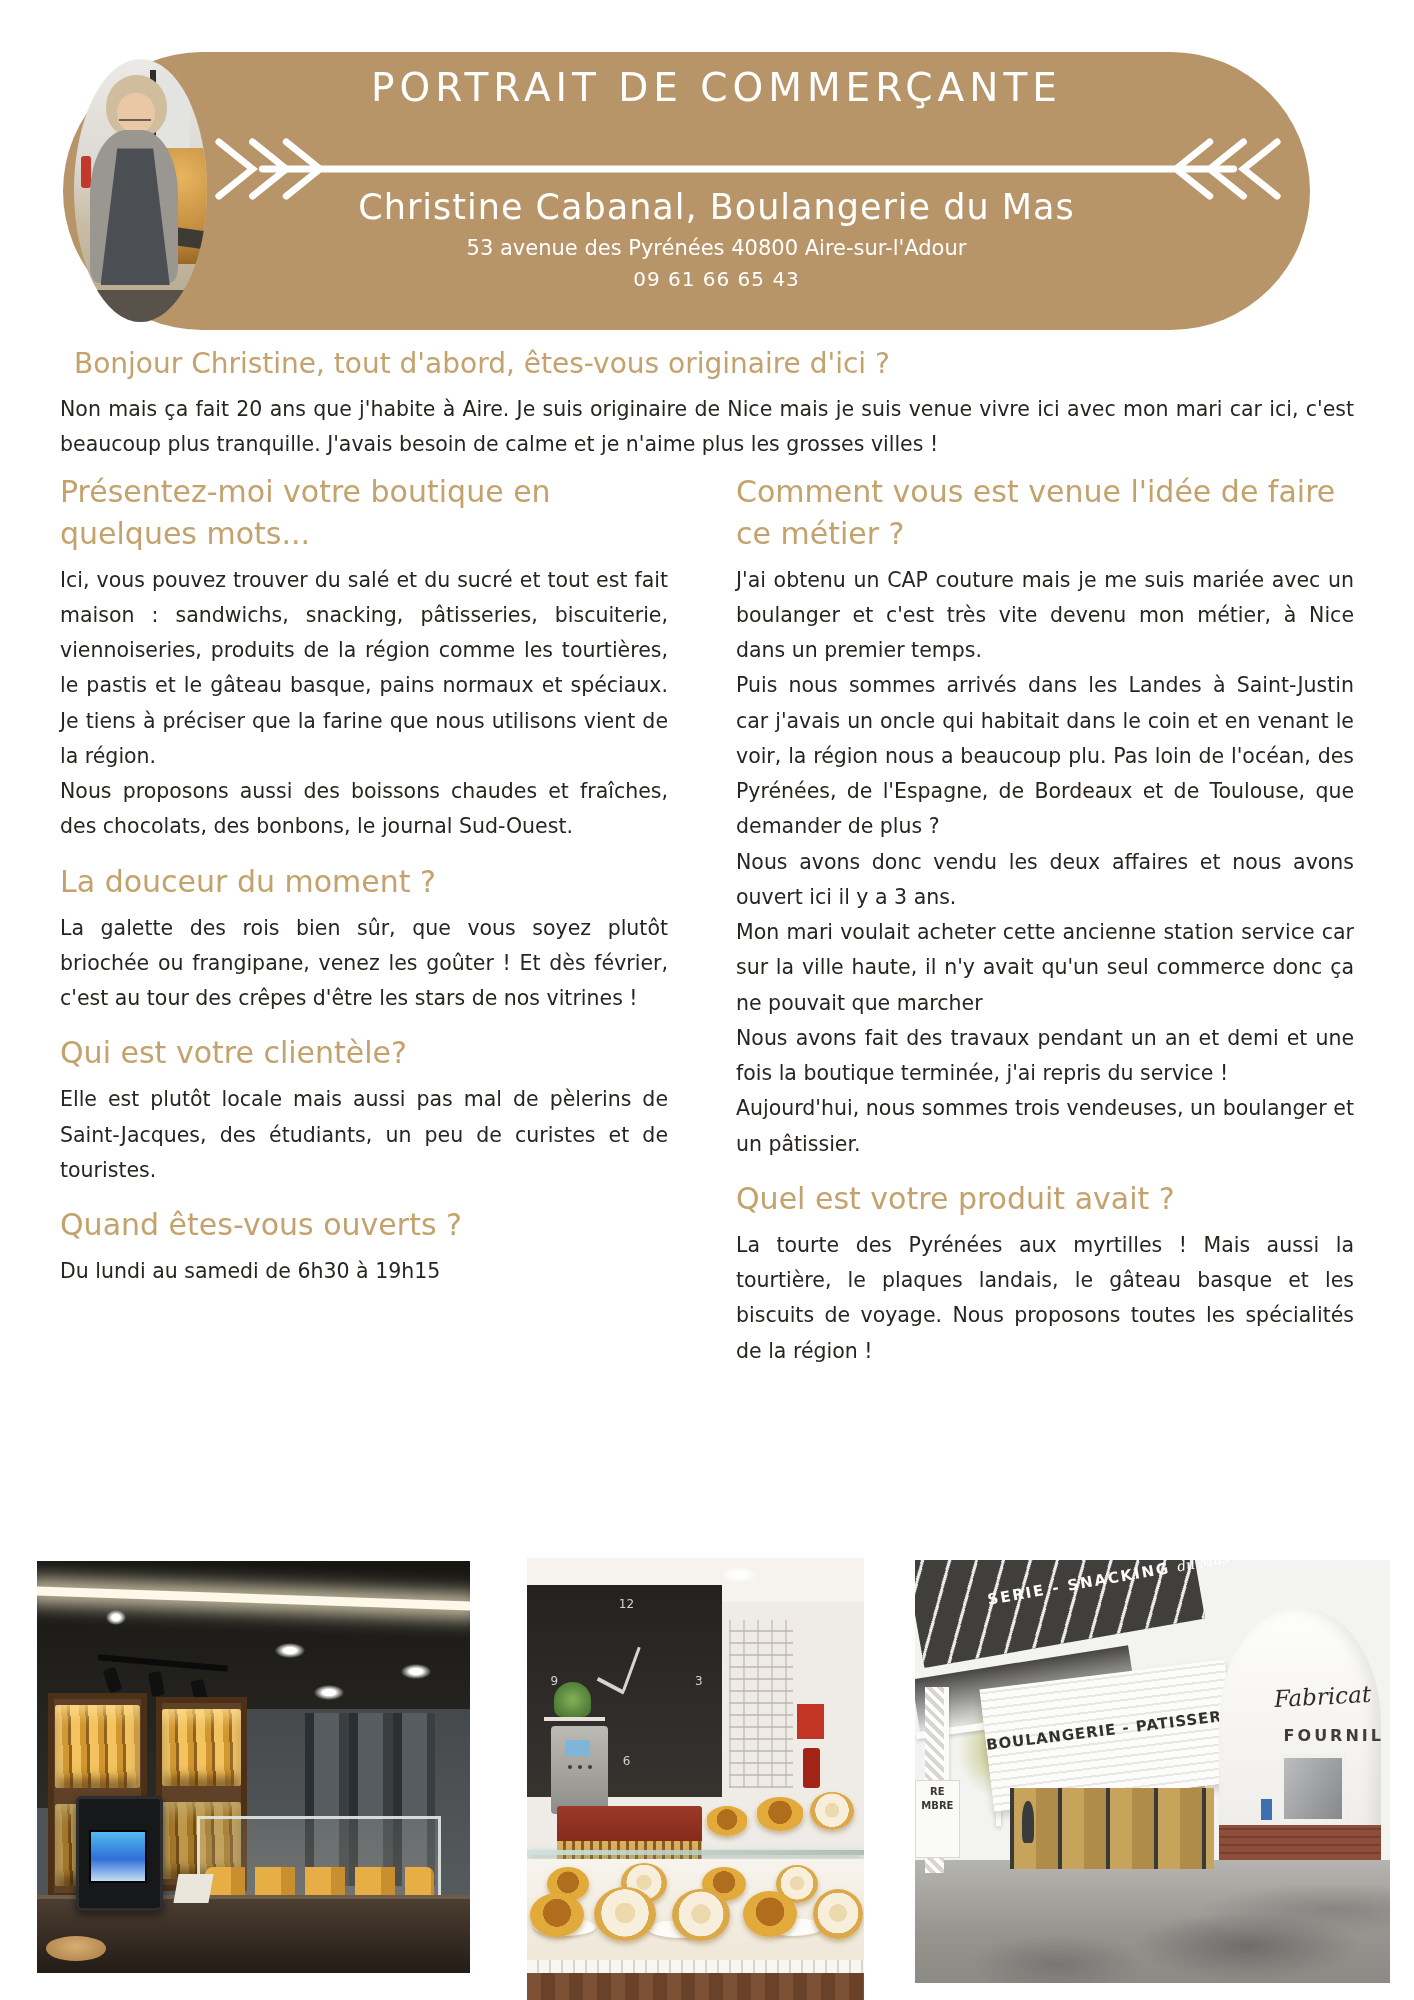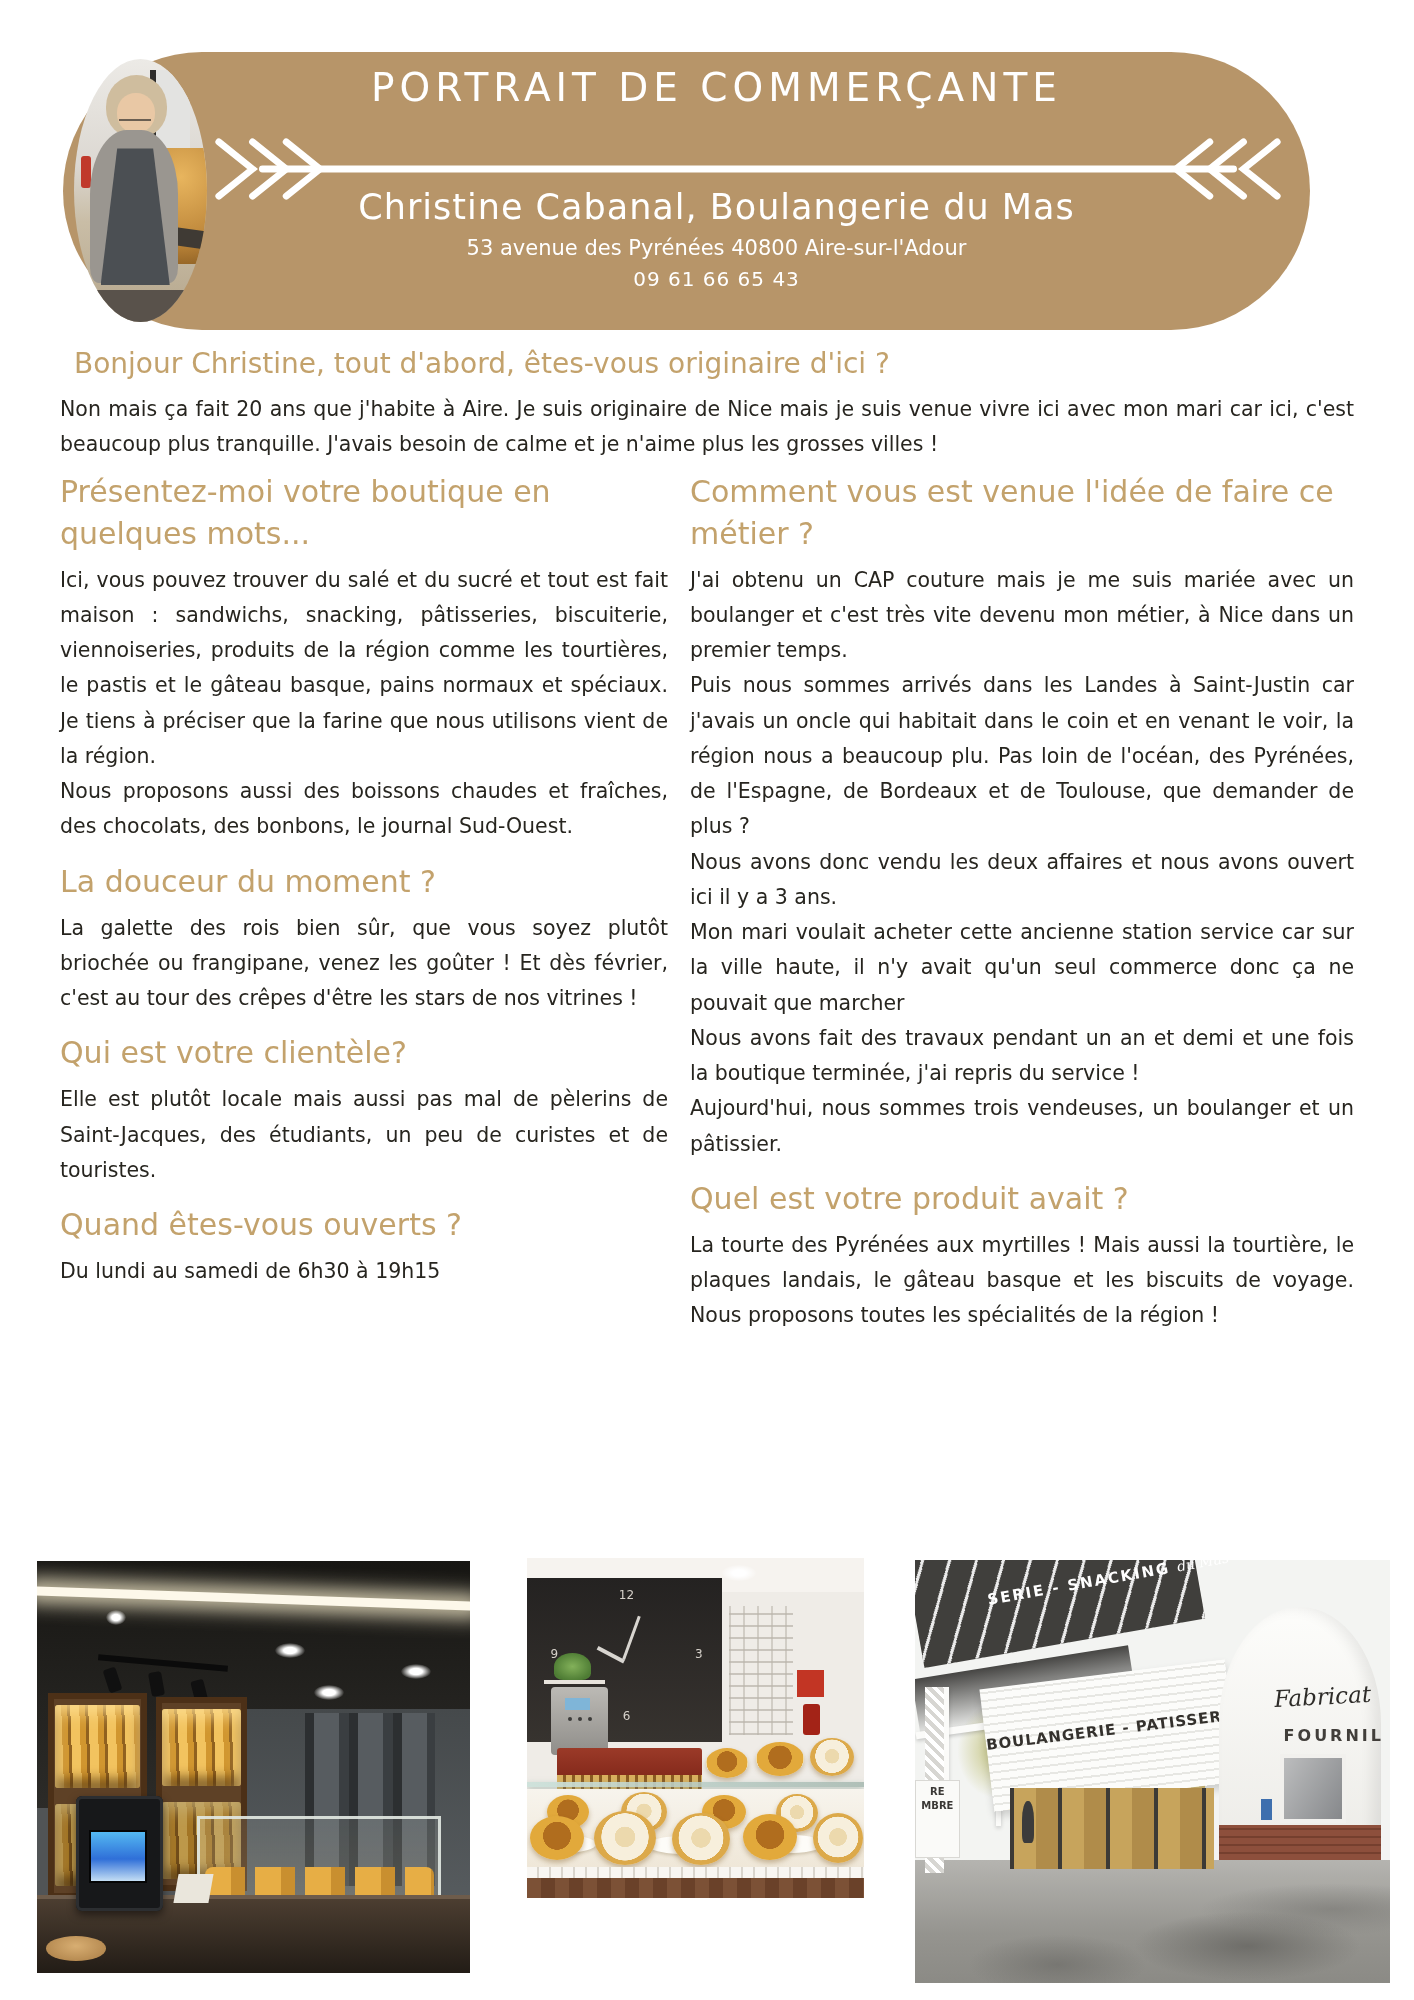--- a/index.html
+++ b/index.html
@@ -32,21 +32,21 @@
   .hp-apron{left:20%;top:34%;width:52%;height:52%;background:#4b4f53;
         clip-path:polygon(24% 0,76% 0,100% 100%,0 100%);}
   .hp-counter{left:0;bottom:0;width:100%;height:12%;background:#59524b;}
 
   
   .content{position:absolute;left:60px;right:60px;top:336px;}
   .intro-h{margin:8px 0 8px 14px;font-size:28px;font-weight:normal;color:#c3a26c;line-height:40px;}
   .intro-p{margin:0;font-size:20.5px;line-height:1.72;text-align:justify;}
   .columns{display:flex;gap:22px;margin-top:2px;}
   .col-left{flex:none;width:608px;}
-  .col-right{flex:1;min-width:0;}
+  .col-right{flex:1;min-width:0;margin-left:46px;}
   .q{color:#c3a26c;font-weight:normal;font-size:30px;line-height:42px;margin:16px 0 8px;}
   .q:first-child{margin-top:6px;}
   .body{margin:0;font-size:20.5px;line-height:1.72;text-align:justify;}
 
   
   .ph{position:absolute;overflow:hidden;}
   #ph1{left:37px;top:1561px;width:433px;height:412px;background:#515456;}
   .pi-ceiling{left:0;top:0;width:100%;height:60%;background:linear-gradient(180deg,#171613,#23221f 55%,#2c2b28);}
   .pi-cove{left:-2%;top:8%;width:104%;height:9px;background:#fdf8ea;border-radius:5px;
            transform:rotate(2deg);box-shadow:0 0 20px 7px rgba(255,245,210,.85);}
@@ -70,21 +70,21 @@
            border-top:4px solid #6e5c4b;}
   .pi-pos{left:9%;top:57%;width:20%;height:28%;background:#17181a;border-radius:6px;
            box-shadow:inset 0 0 0 3px #2c2e31,0 4px 8px rgba(0,0,0,.5);}
   .pi-screen{left:15%;top:30%;width:62%;height:42%;border:2px solid #050505;
            background:linear-gradient(180deg,#54b9f2,#2f6fd8 55%,#c4def4);}
   .pi-box{left:32%;top:76%;width:8%;height:7%;background:#eae6dc;transform:skewX(-10deg);}
   .pi-board{left:2%;bottom:3%;width:14%;height:6%;border-radius:50%;
            background:radial-gradient(ellipse at 50% 40%,#d8ae72,#a87c44);}
 
   
-  #ph2{left:527px;top:1558px;width:337px;height:340px;background:#efece7;}
+  #ph2{left:527px;top:1558px;width:337px;height:442px;background:#efece7;}
   .pd-ceil{left:0;top:0;width:100%;height:10%;background:#f6f3ef;}
   .pd-glow{width:34px;height:16px;border-radius:50%;background:radial-gradient(#fff 0 28%,rgba(255,255,255,0) 75%);}
   .pd-panel{left:0;top:6%;width:58%;height:48%;background:linear-gradient(180deg,#242221,#37332f);}
   .pd-num{position:absolute;color:#d6d1ca;font-size:12px;}
   .pd-hand{position:absolute;left:50%;top:50%;background:#d8d5d0;transform-origin:0 0;}
   .pd-rack{left:60%;top:14%;width:19%;height:38%;
        background:repeating-linear-gradient(0deg,rgba(185,180,170,.7) 0 2px,rgba(0,0,0,0) 2px 12px),
                   repeating-linear-gradient(90deg,rgba(185,180,170,.55) 0 2px,rgba(0,0,0,0) 2px 14px);}
   .pd-fire{left:80%;top:33%;width:8%;height:8%;background:#c23524;}
   .pd-ext{left:82%;top:43%;width:5%;height:9%;background:#a32317;border-radius:3px;}

